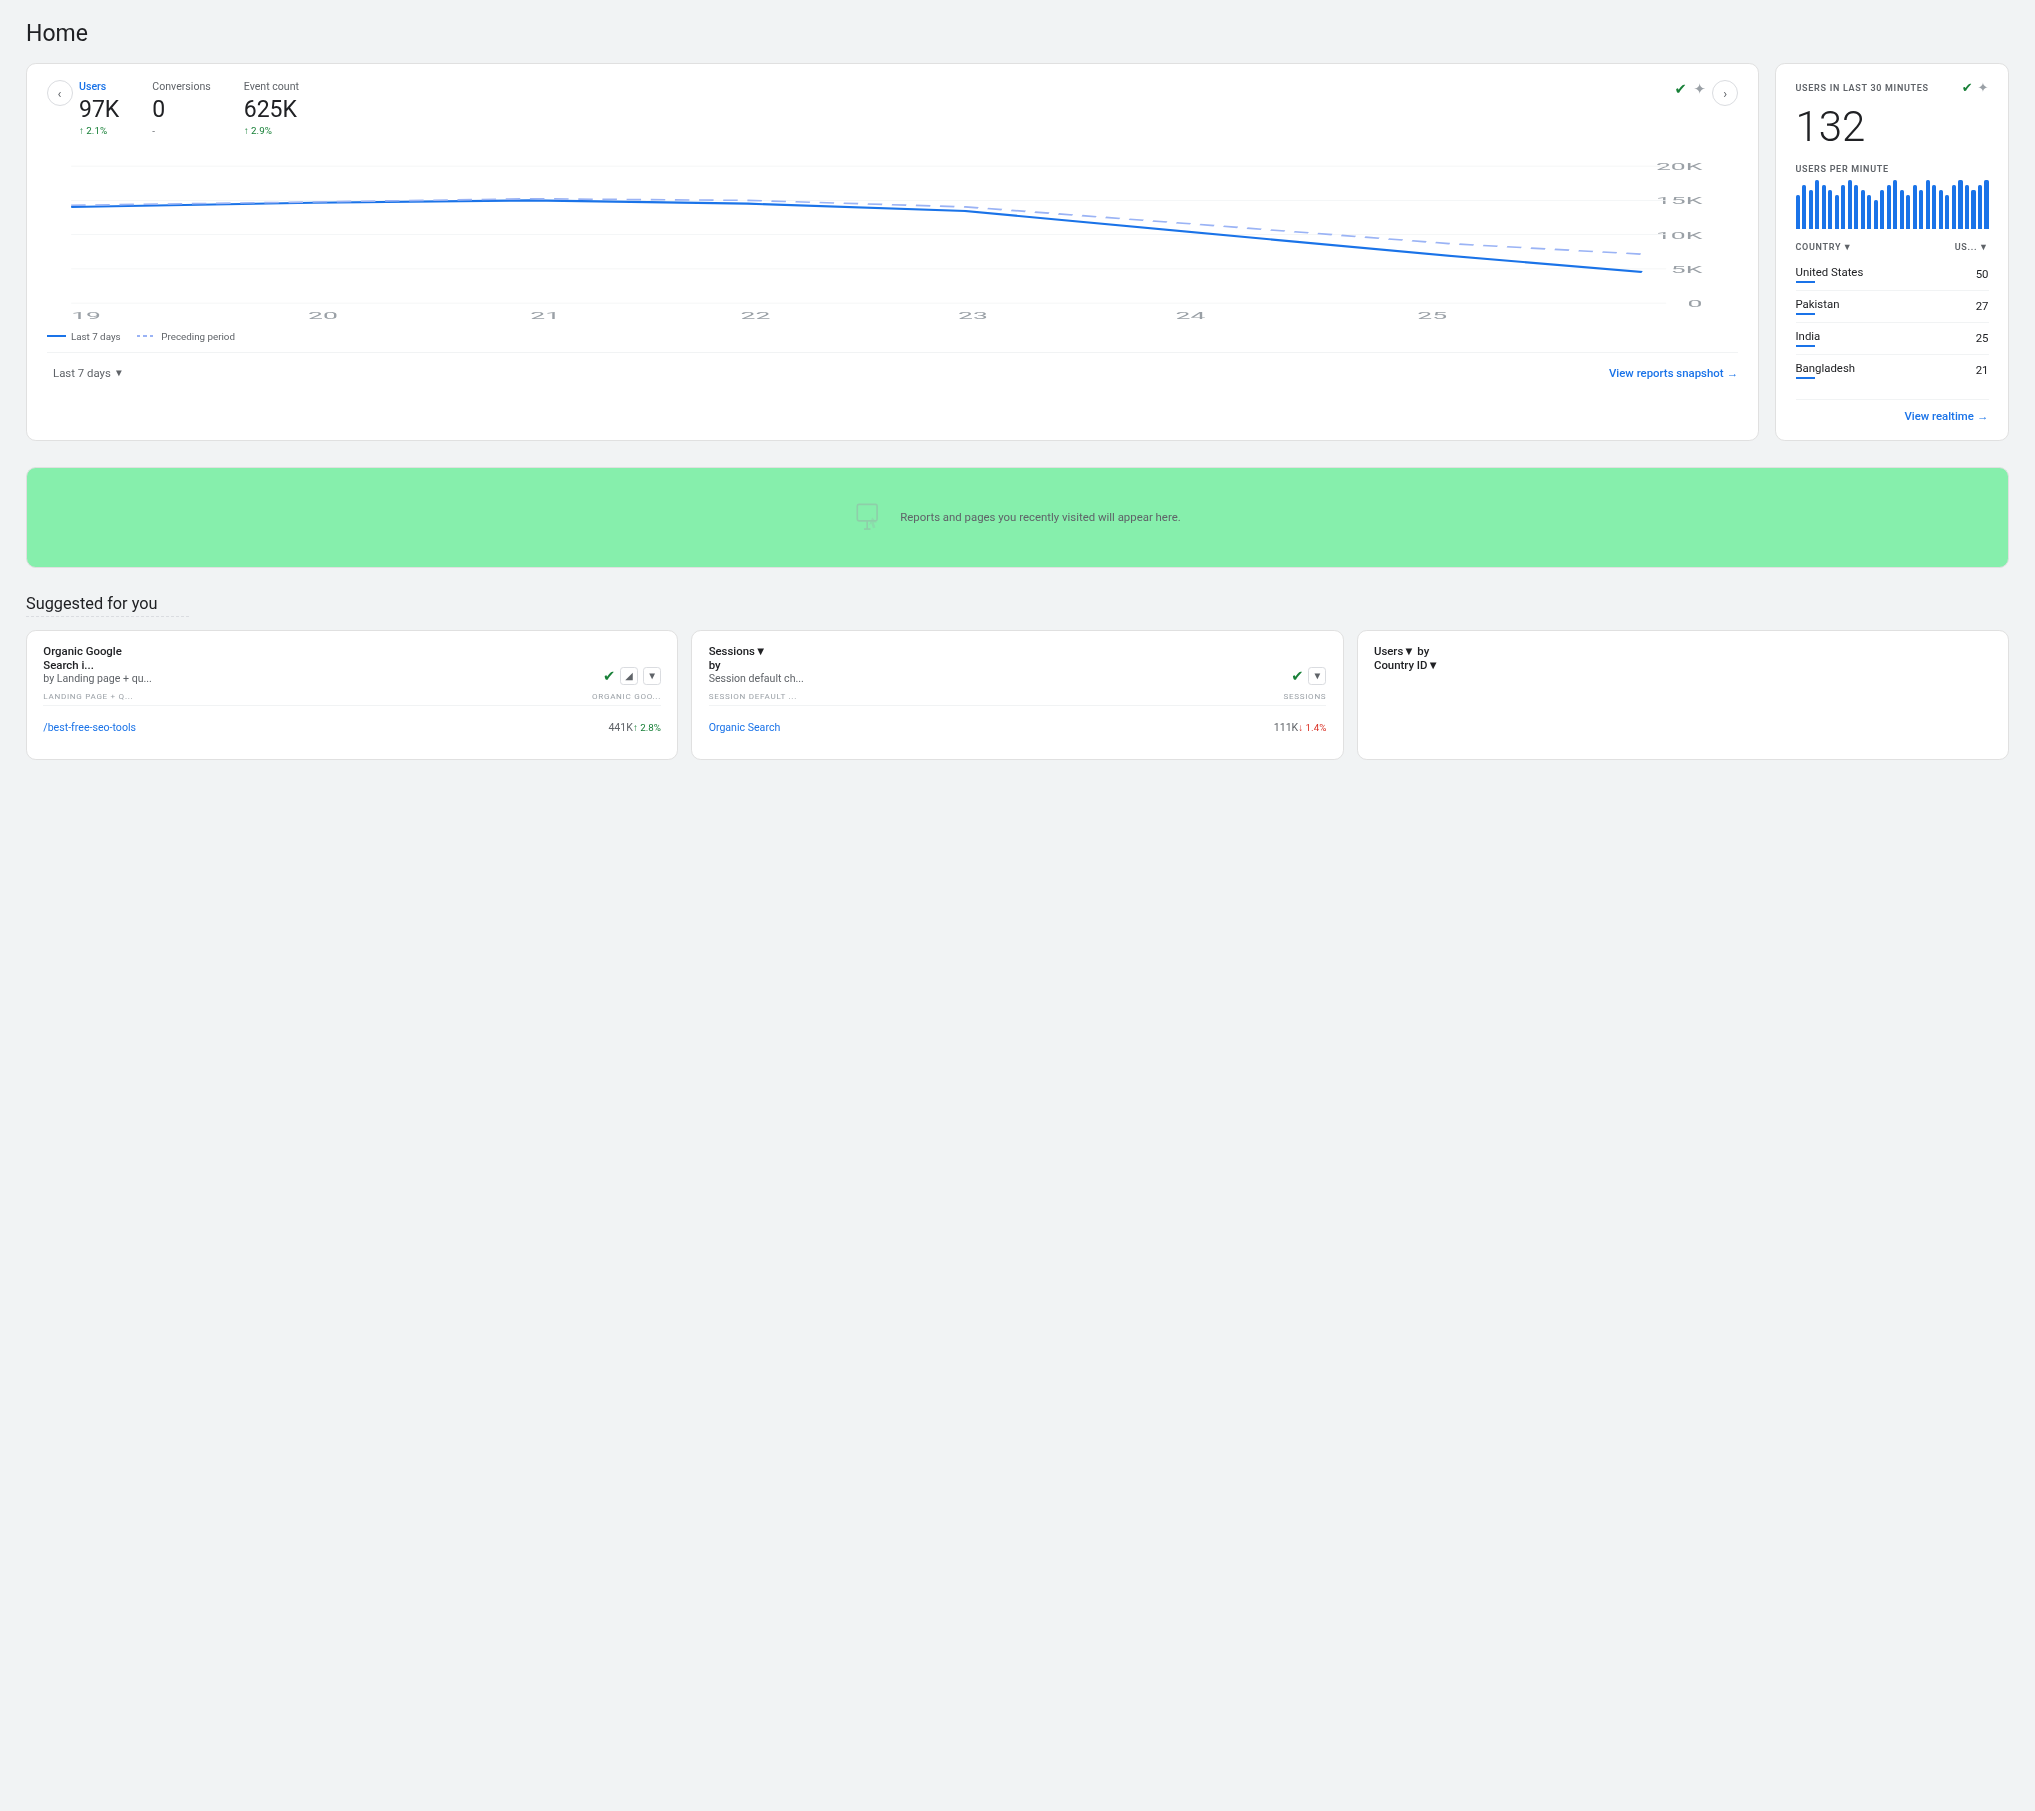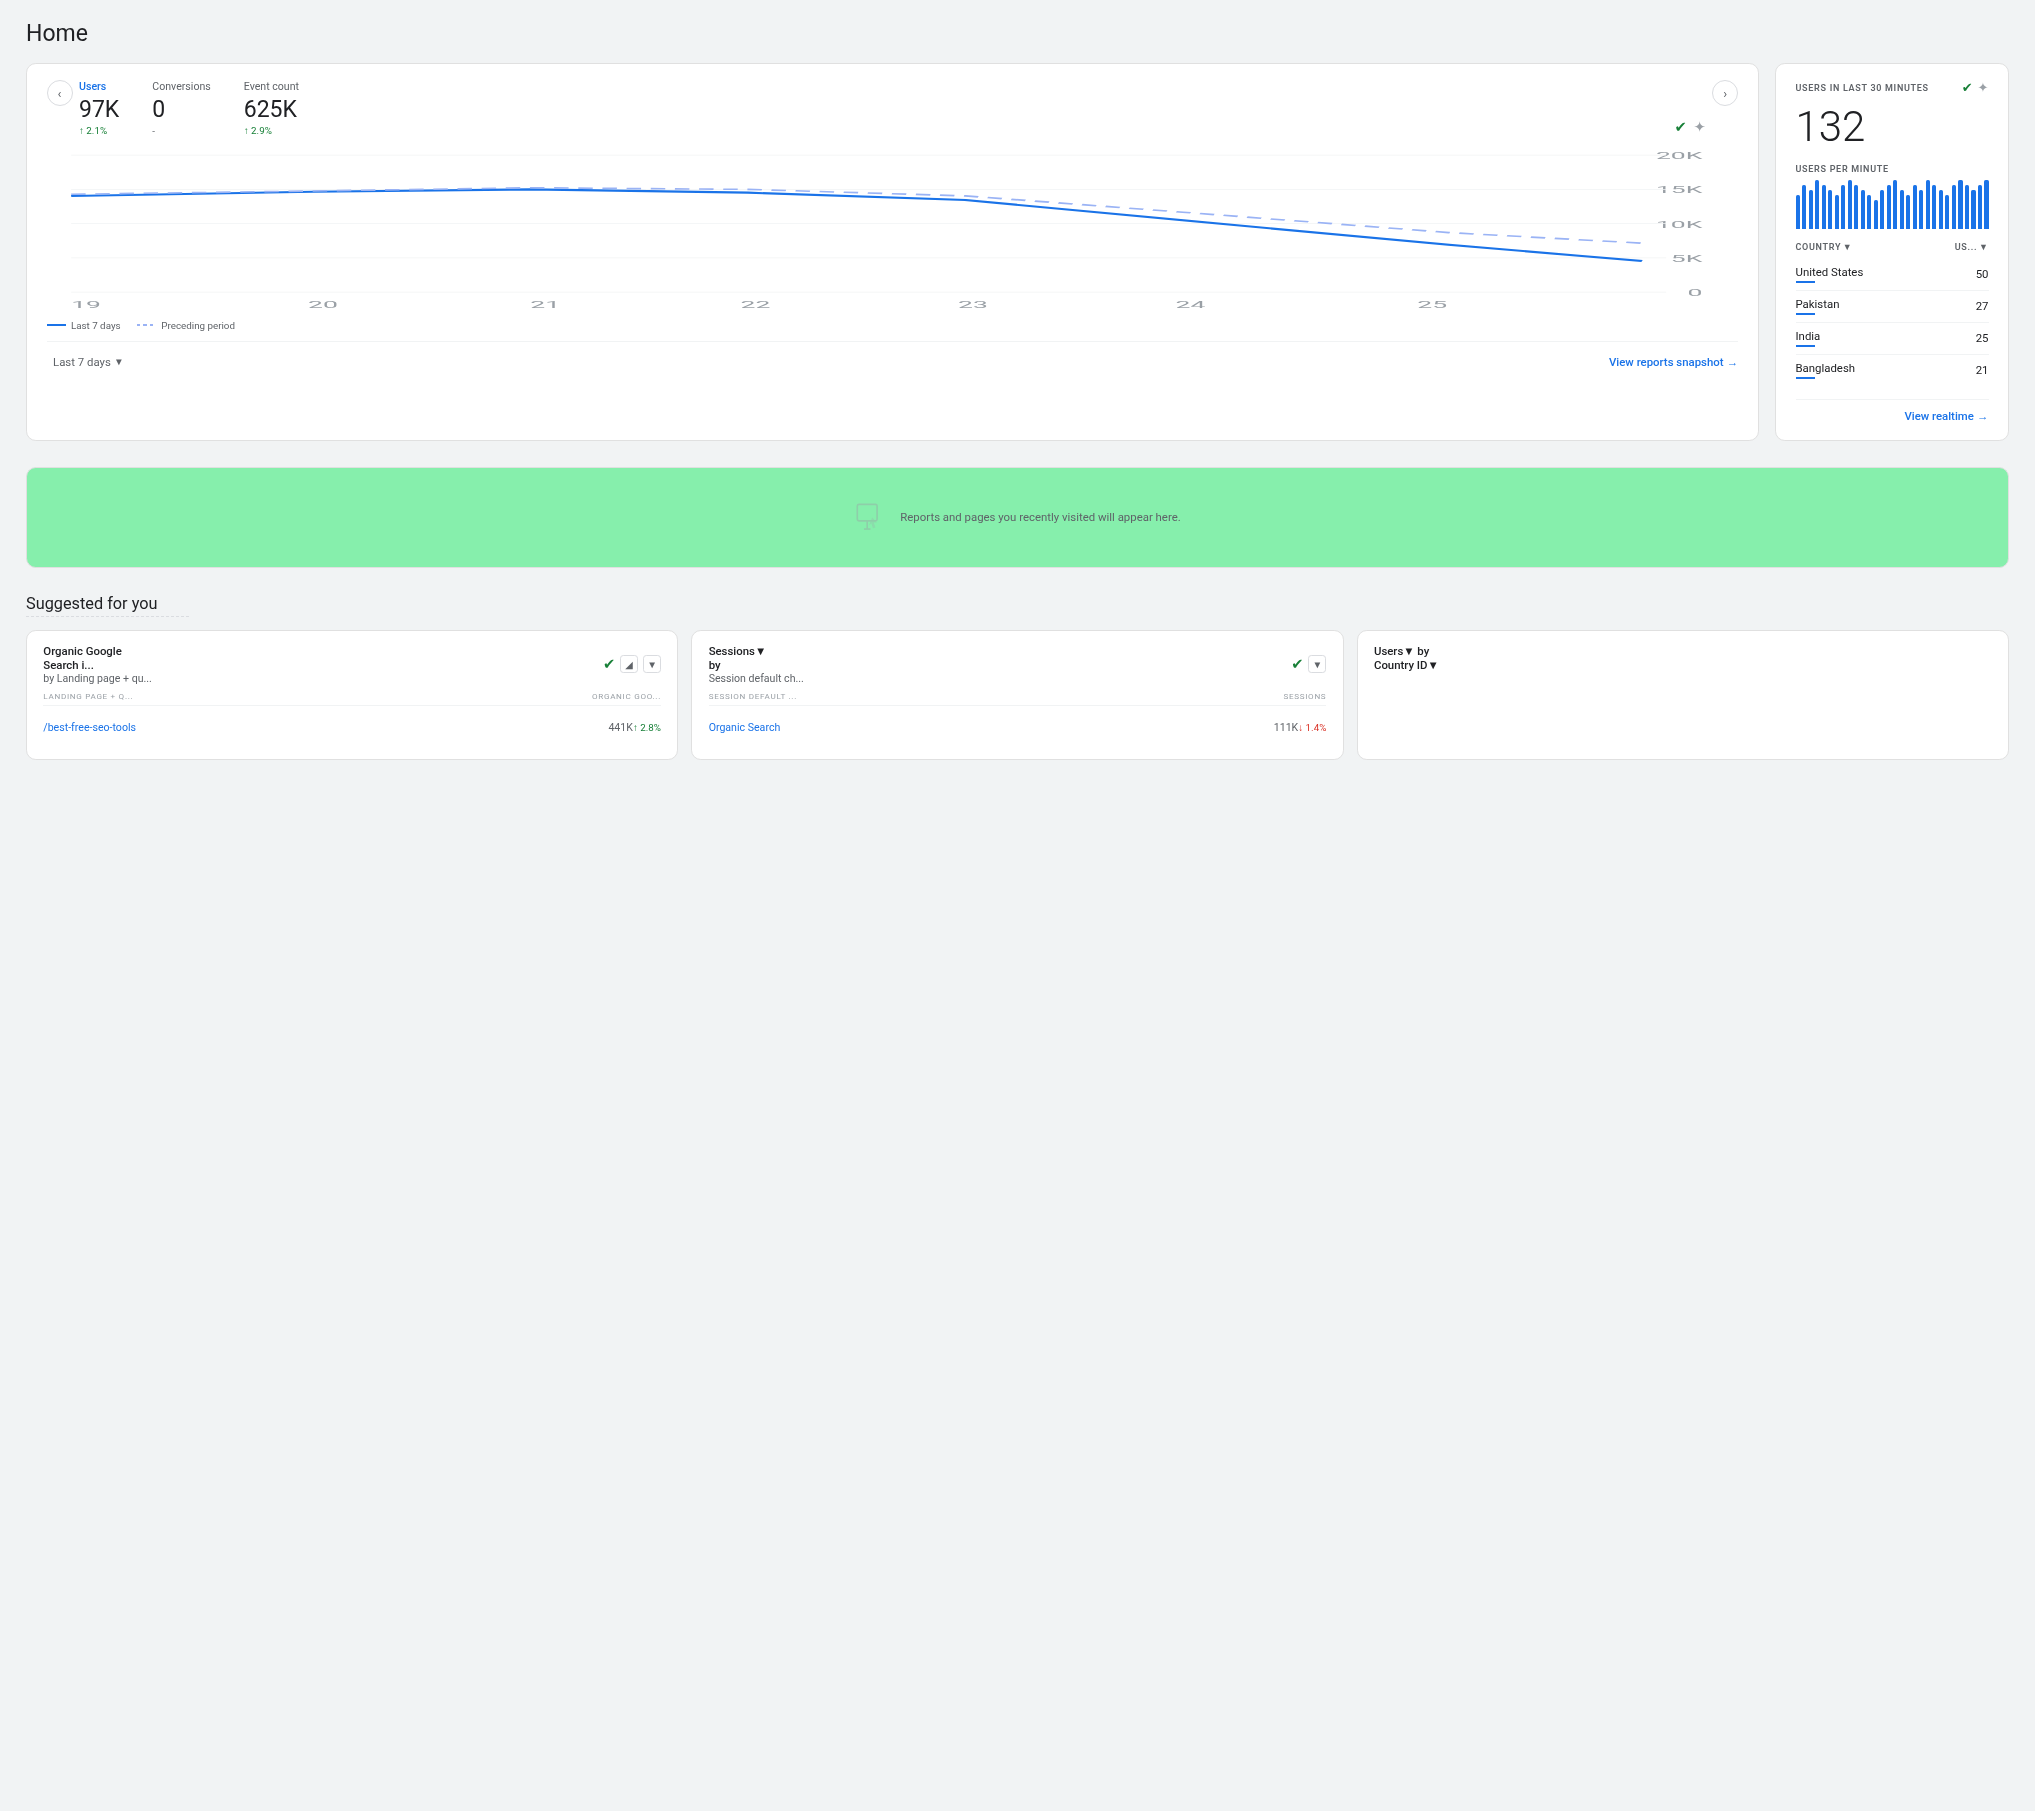--- a/index.html
+++ b/index.html
@@ -29,23 +29,23 @@
       flex: 1;
       background: #fff;
       border-radius: 9.8px;
       padding: 16.3px 19.5px;
       border: 0.8px solid #e0e0e0;
       position: relative;
     }
 
     .metrics-row {
       display: flex;
-      align-items: flex-end;
+      align-items: flex-start;
       gap: 33px;
-      margin-bottom: 11px;
+      margin-bottom: 22px;
       position: relative;
     }
 
     .metric-item { display: flex; flex-direction: column; }
     .metric-label {
       font-size: 10.6px;
       color: #5f6368;
       margin-bottom: 3.3px;
     }
     .metric-label.active { color: #1a73e8; font-weight: 500; }
@@ -292,21 +292,21 @@
       flex: 1;
       background: #fff;
       border-radius: 9.8px;
       padding: 13px 16.3px;
       border: 0.8px solid #e0e0e0;
       min-height: 130px;
     }
 
     .sc-header {
       display: flex;
-      align-items: center;
+      align-items: flex-end;
       justify-content: space-between;
       margin-bottom: 6.5px;
     }
 
     .sc-title {
       font-size: 11.4px;
       font-weight: 500;
       color: #202124;
       max-width: 70%;
     }

